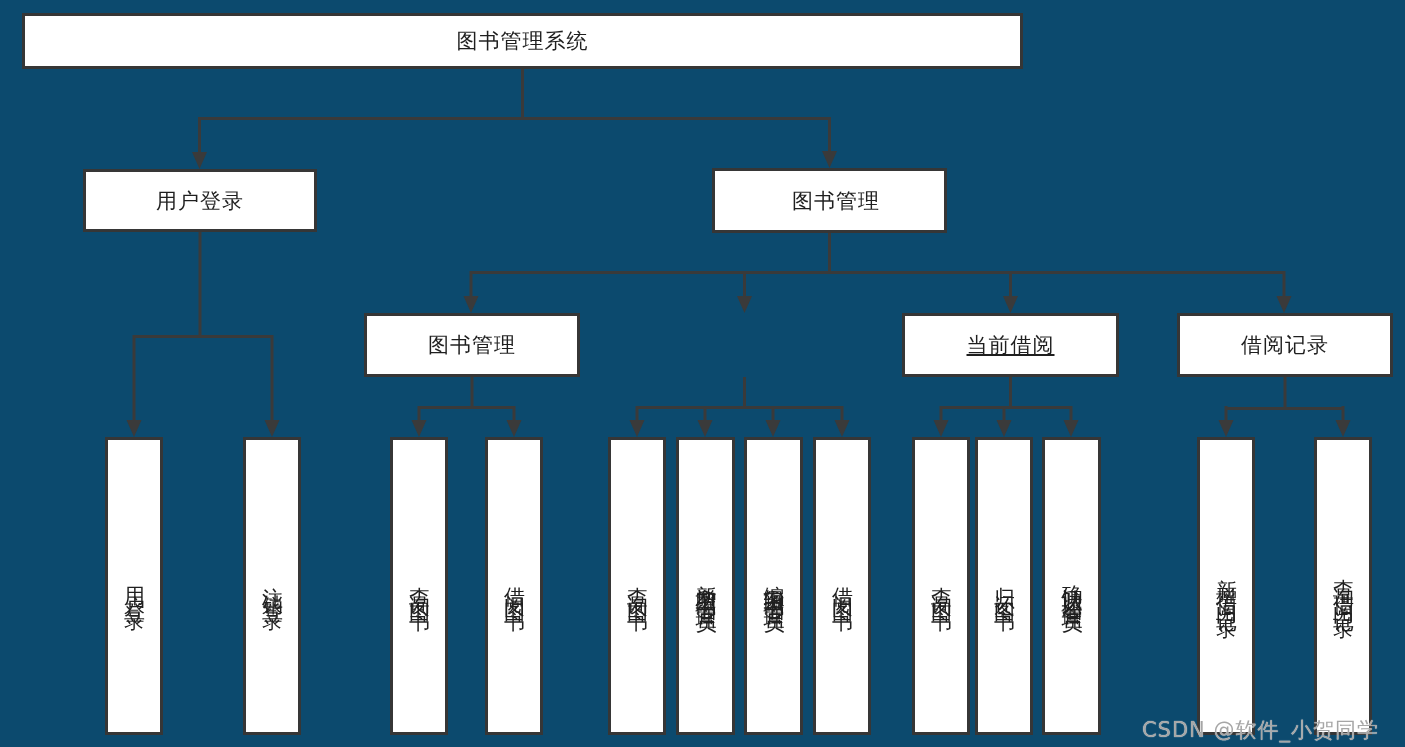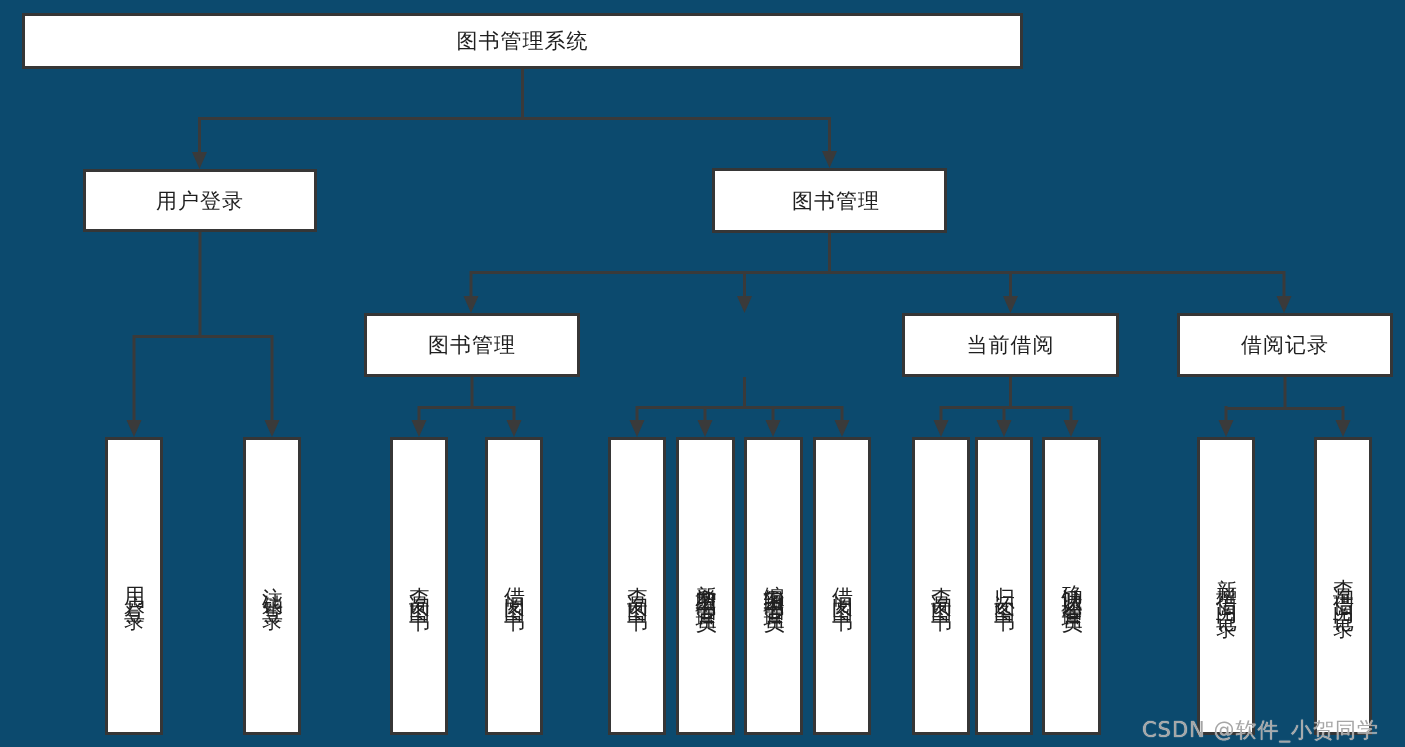--- a/index.html
+++ b/index.html
@@ -99,21 +99,21 @@
   <div class="box" style="left:83px; top:169px; width:234px; height:63px;">
     <span>用户登录</span>
   </div>
   <div class="box" style="left:712px; top:168px; width:235px; height:65px;padding-left:13px;">
     <span>图书管理</span>
   </div>
 
   <div class="box" style="left:364px; top:313px; width:216px; height:64px;">
     <span>图书管理</span>
   </div>
-  <div class="box" style="left:902px; top:313px; width:217px; height:64px;">
+  <div class="box" style="left:902px; top:313px; width:217px; height:64px;text-decoration:underline;">
     <span>当前借阅</span>
   </div>
   <div class="box" style="left:1177px; top:313px; width:216px; height:64px;">
     <span>借阅记录</span>
   </div>
 
   <div class="box leaf" style="left:105px;">
     <span class="vtext">用户登录</span>
   </div>
   <div class="box leaf" style="left:243px;">

